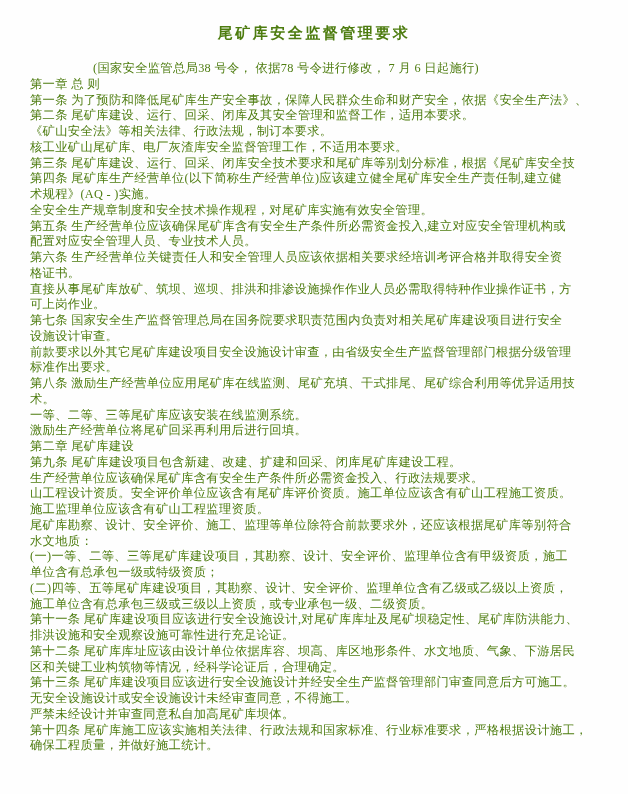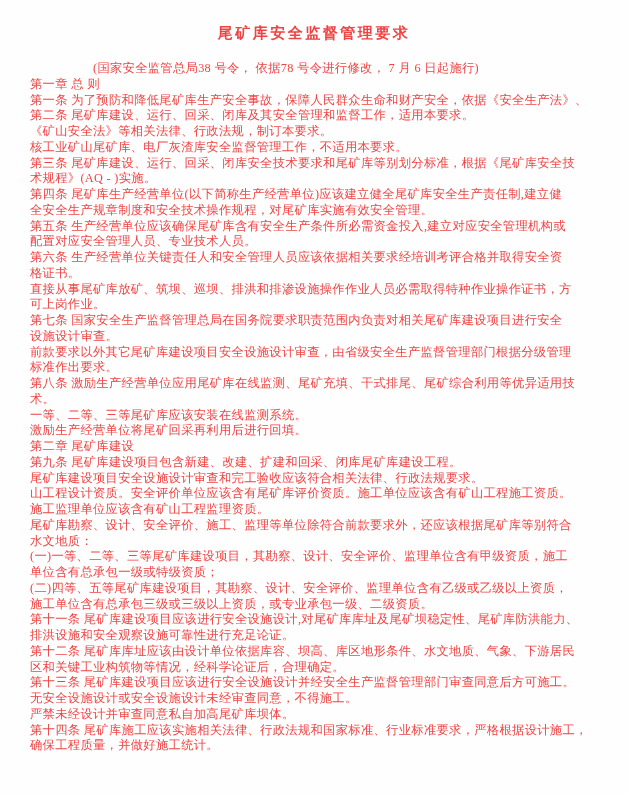--- a/index.html
+++ b/index.html
@@ -7,21 +7,21 @@
     padding: 0;
     background: #ffffff;
   }
   .page {
     position: relative;
     width: 628px;
     height: 794px;
     background: #fefefe;
     overflow: hidden;
     font-family: "Liberation Serif", "DejaVu Serif", serif;
-    color: #ef4444;
+    color: #4d7c0f;
   }
   .doc-title {
     margin: 0;
     padding-top: 25px;
     height: 17px;
     line-height: 17px;
     text-align: center;
     font-size: 15px;
     font-weight: bold;
     letter-spacing: 2.5px;
@@ -47,40 +47,40 @@
 <div class="page">
   <h1 class="doc-title">尾矿库安全监督管理要求</h1>
   <div class="doc-body">
       <div class="line">　　　　　(国家安全监管总局38 号令， 依据78 号令进行修改， 7 月 6 日起施行)</div>
       <div class="line">第一章 总 则</div>
       <div class="line">第一条 为了预防和降低尾矿库生产安全事故，保障人民群众生命和财产安全，依据《安全生产法》、</div>
       <div class="line">第二条 尾矿库建设、运行、回采、闭库及其安全管理和监督工作，适用本要求。</div>
       <div class="line">《矿山安全法》等相关法律、行政法规，制订本要求。</div>
       <div class="line">核工业矿山尾矿库、电厂灰渣库安全监督管理工作，不适用本要求。</div>
       <div class="line">第三条 尾矿库建设、运行、回采、闭库安全技术要求和尾矿库等别划分标准，根据《尾矿库安全技</div>
+      <div class="line">第四条 尾矿库生产经营单位(以下简称生产经营单位)应该建立健全尾矿库安全生产责任制,建立健</div>
       <div class="line">术规程》(AQ - )实施。</div>
-      <div class="line">第四条 尾矿库生产经营单位(以下简称生产经营单位)应该建立健全尾矿库安全生产责任制,建立健</div>
       <div class="line">全安全生产规章制度和安全技术操作规程，对尾矿库实施有效安全管理。</div>
       <div class="line">第五条 生产经营单位应该确保尾矿库含有安全生产条件所必需资金投入,建立对应安全管理机构或</div>
       <div class="line">配置对应安全管理人员、专业技术人员。</div>
       <div class="line">第六条 生产经营单位关键责任人和安全管理人员应该依据相关要求经培训考评合格并取得安全资</div>
       <div class="line">格证书。</div>
       <div class="line">直接从事尾矿库放矿、筑坝、巡坝、排洪和排渗设施操作作业人员必需取得特种作业操作证书，方</div>
       <div class="line">可上岗作业。</div>
       <div class="line">第七条 国家安全生产监督管理总局在国务院要求职责范围内负责对相关尾矿库建设项目进行安全</div>
       <div class="line">设施设计审查。</div>
       <div class="line">前款要求以外其它尾矿库建设项目安全设施设计审查，由省级安全生产监督管理部门根据分级管理</div>
       <div class="line">标准作出要求。</div>
       <div class="line">第八条 激励生产经营单位应用尾矿库在线监测、尾矿充填、干式排尾、尾矿综合利用等优异适用技</div>
       <div class="line">术。</div>
       <div class="line">一等、二等、三等尾矿库应该安装在线监测系统。</div>
       <div class="line">激励生产经营单位将尾矿回采再利用后进行回填。</div>
       <div class="line">第二章 尾矿库建设</div>
       <div class="line">第九条 尾矿库建设项目包含新建、改建、扩建和回采、闭库尾矿库建设工程。</div>
-      <div class="line">尾矿库建设项目安全设施设计审查和完工验收应该符合相关法律、行政法规要求。</div>
+      <div class="line">生产经营单位应该确保尾矿库含有安全生产条件所必需资金投入、行政法规要求。</div>
       <div class="line">山工程设计资质。安全评价单位应该含有尾矿库评价资质。施工单位应该含有矿山工程施工资质。</div>
       <div class="line">施工监理单位应该含有矿山工程监理资质。</div>
       <div class="line">尾矿库勘察、设计、安全评价、施工、监理等单位除符合前款要求外，还应该根据尾矿库等别符合</div>
       <div class="line">水文地质：</div>
       <div class="line">(一)一等、二等、三等尾矿库建设项目，其勘察、设计、安全评价、监理单位含有甲级资质，施工</div>
       <div class="line">单位含有总承包一级或特级资质；</div>
       <div class="line">(二)四等、五等尾矿库建设项目，其勘察、设计、安全评价、监理单位含有乙级或乙级以上资质，</div>
       <div class="line">施工单位含有总承包三级或三级以上资质，或专业承包一级、二级资质。</div>
       <div class="line">第十一条 尾矿库建设项目应该进行安全设施设计,对尾矿库库址及尾矿坝稳定性、尾矿库防洪能力、</div>
       <div class="line">排洪设施和安全观察设施可靠性进行充足论证。</div>

